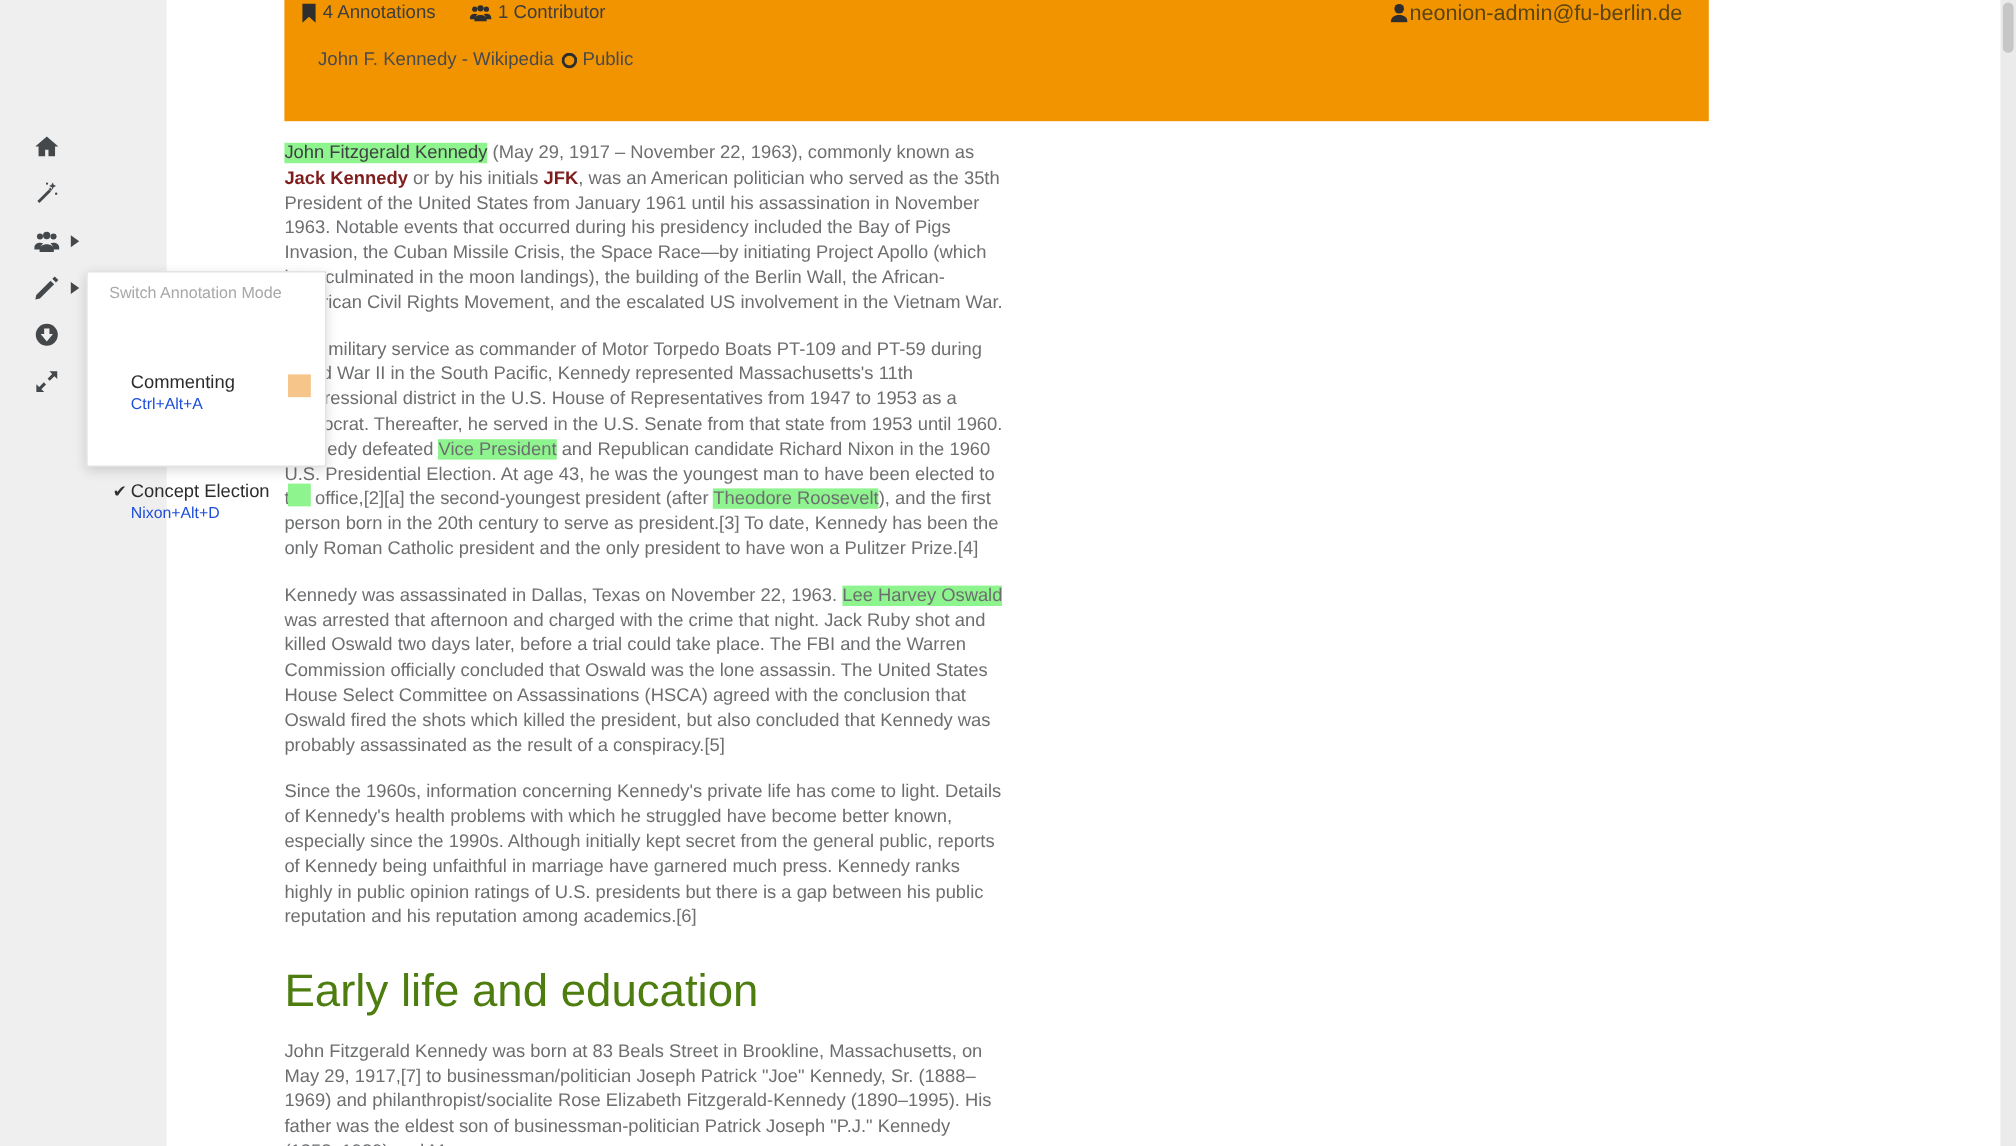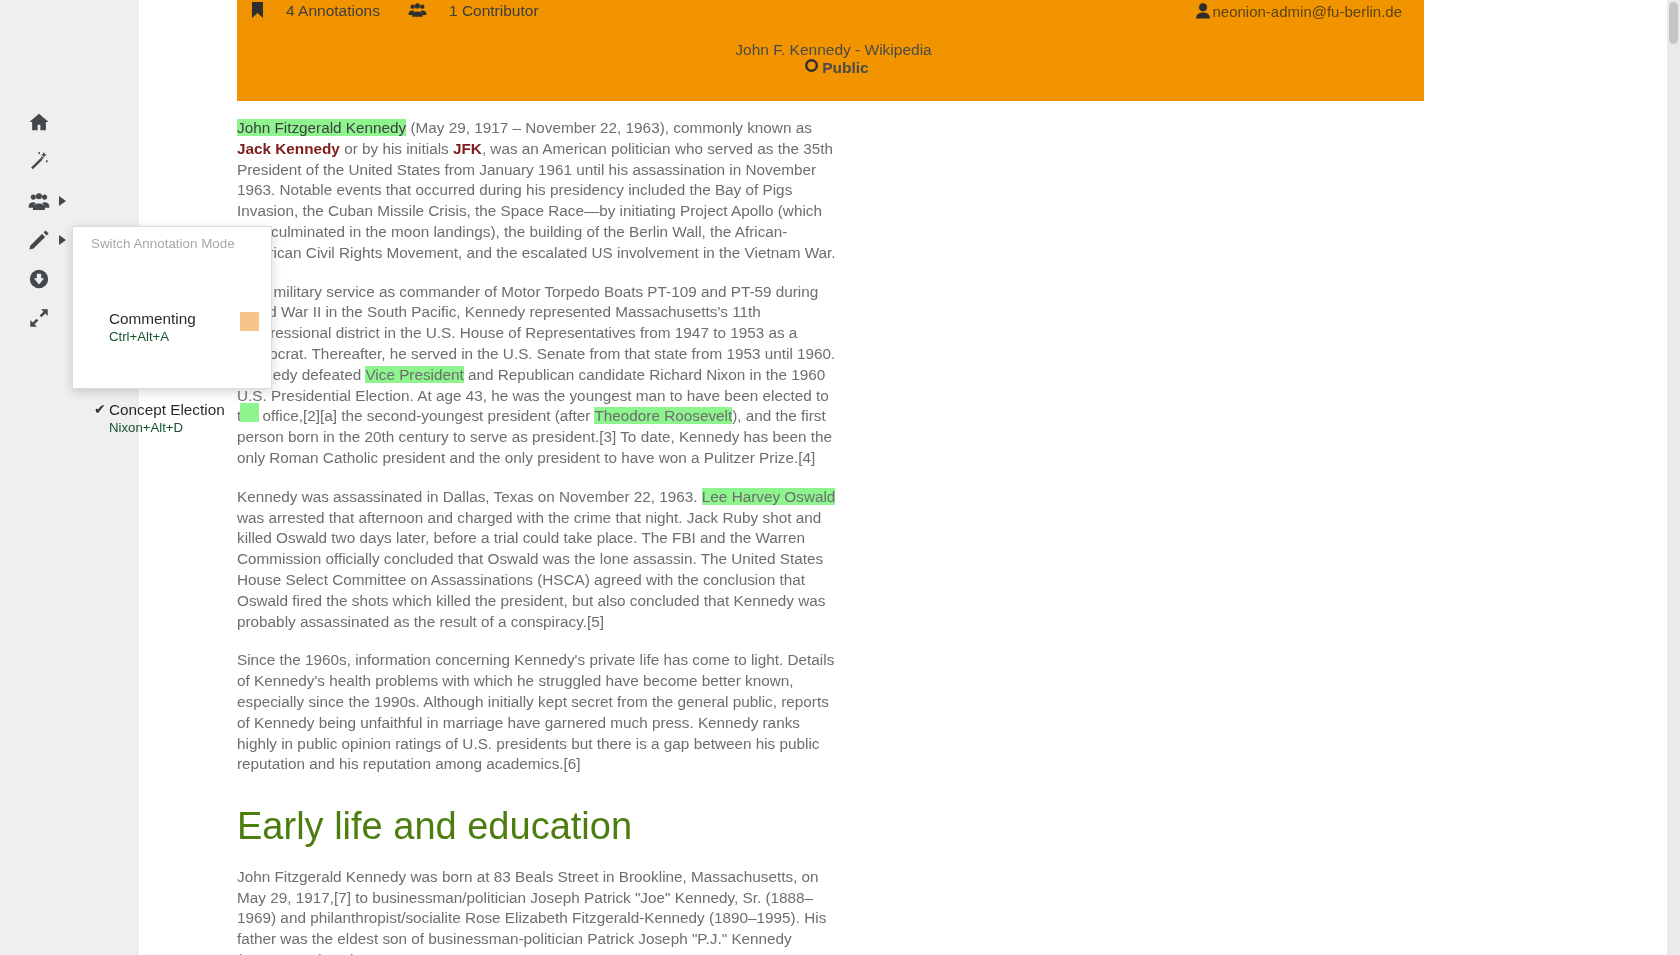--- a/index.html
+++ b/index.html
@@ -44,33 +44,33 @@
     position: absolute; left: 98px; top: -54px;
     width: 1187px; height: 155px;
     background: #f29400;
     padding: 54px 22px 0 14px;
   }
   .dh-row1 {
     display: flex; align-items: center;
     height: 22px;
     font-size: 15.5px; color: #3d3d3d;
   }
-  .dh-stat { display: flex; margin-right: 28px; white-space: nowrap; gap: 17px; }
+  .dh-stat { display: flex; align-items: center; margin-right: 28px; white-space: nowrap; }
   .dh-stat svg { fill: #2e2e2e; margin-right: 5px; display: block; }
   .dh-user {
     margin-left: auto; display: flex; align-items: center;
-    white-space: nowrap; color: #5a4413; font-size: 15px;
+    white-space: nowrap; color: #5a4413; font-size: 18px;
   }
   .dh-user svg { fill: #2e2e2e; margin-right: 2px; display: block; }
   .dh-row2 {
     margin-top: 19px; padding-left: 14px;
     font-size: 15.5px; color: #4a4a4a;
-    display: flex; align-items: center; white-space: nowrap; flex-direction: column;
-  }
-  .dh-vis { display: flex; align-items: flex-start; margin-left: 7px; font-weight: bold; }
+    display: flex; align-items: center; white-space: nowrap;
+  }
+  .dh-vis { display: flex; align-items: center; margin-left: 7px; }
   .dh-vis svg { fill: #2e2e2e; margin-right: 4px; display: block; }
 
   
   .article {
     position: absolute; left: 98px; top: 118px;
     width: 600px;
     color: #6d6e70;
     font-size: 15.3px;
     line-height: 20.8px;
   }
@@ -100,21 +100,21 @@
   .dd-item {
     position: relative;
     display: flex; align-items: flex-start;
     padding: 2px 12px 4px 18px;
     cursor: pointer;
     margin-top: 48px;
   }
   .dd-check { position: absolute; left: 21px; top: 3px; font-size: 14px; color: #2f2f2f; }
   .dd-labels { flex: 1; padding-left: 18px; }
   .dd-label { font-size: 15.3px; color: #2b2b2b; line-height: 19px; }
-  .dd-shortcut { font-size: 13.2px; color: #14532d; line-height: 18px; }
+  .dd-shortcut { font-size: 13.2px; color: #1d4ed8; line-height: 18px; }
   .dd-swatch { width: 19px; height: 19px; margin-top: 3px; flex: 0 0 19px; }
 
   
   .scrollbar-track {
     position: absolute; right: 0; top: 0;
     width: 13px; height: 955px;
     background: #ebebeb;
   }
   .scrollbar-thumb {
     position: absolute; right: 2px; top: 2px;

